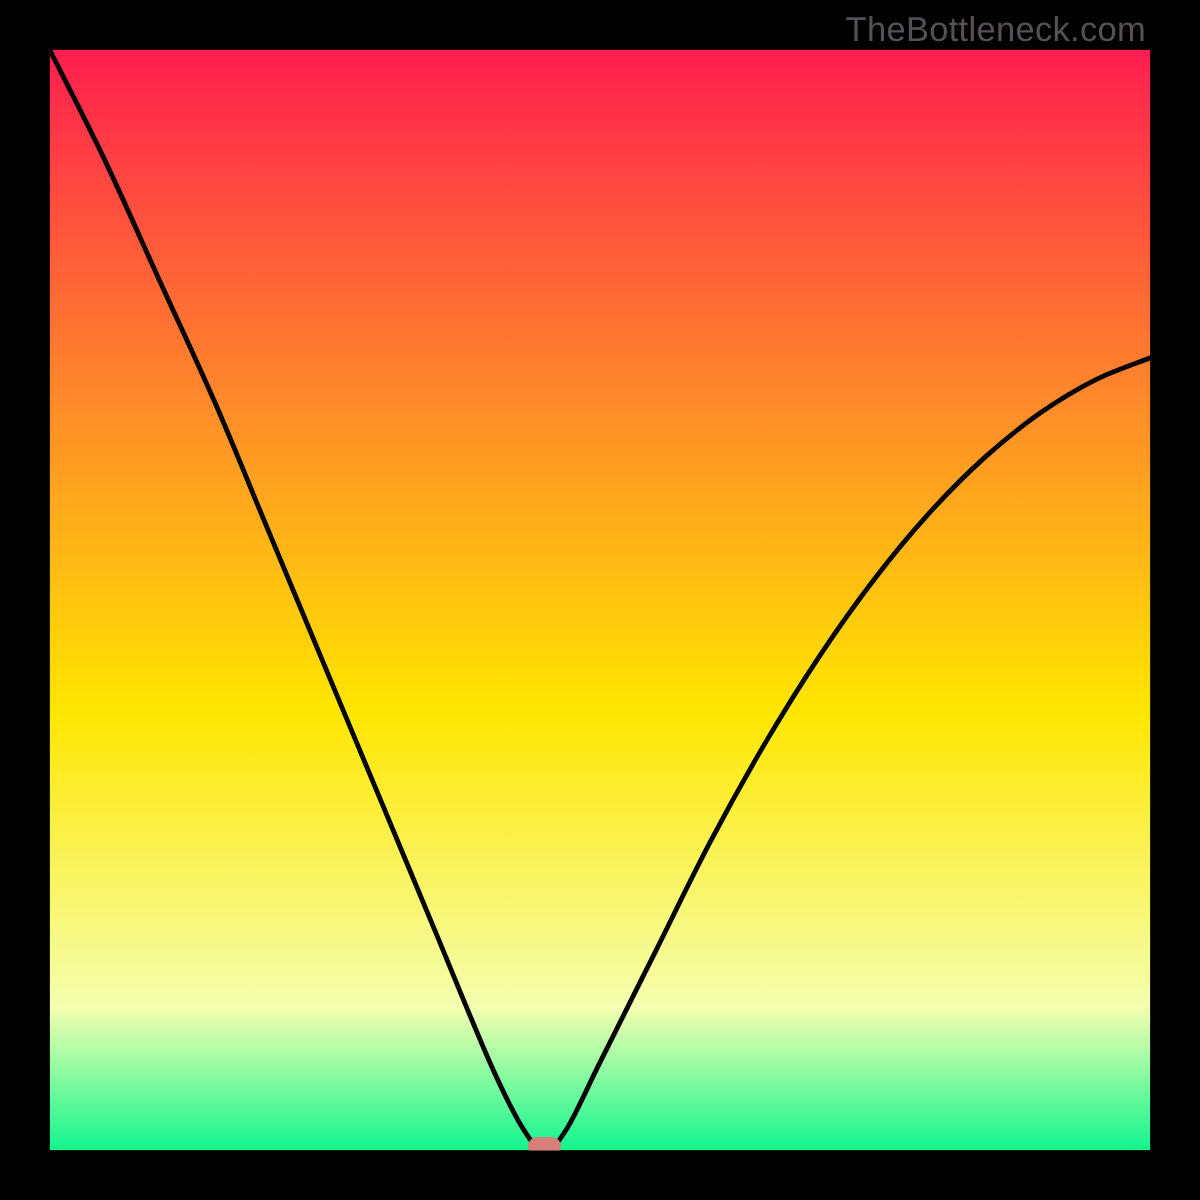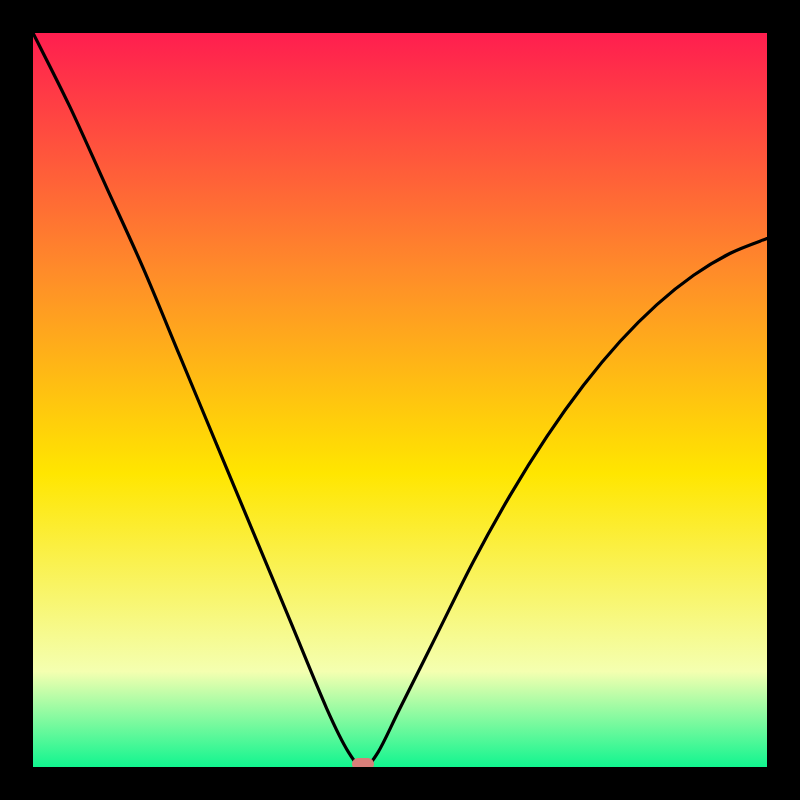--- a/index.html
+++ b/index.html
@@ -76,14 +76,15 @@
     </svg>
 
     <svg class="curve" viewBox="0 0 734 734" preserveAspectRatio="none">
       <path id="curvePath" fill="none" stroke-width="3.2" stroke-linecap="round" stroke-linejoin="round" stroke="#000000" d="M 0 0 C 6.116666666666667 12.233333333333329, 24.46666666666667 47.70999999999998, 36.7 73.39999999999998 C 48.93333333333334 99.08999999999997, 61.16666666666667 127.22666666666666, 73.4 154.14 C 85.63333333333334 181.0533333333333, 97.86666666666666 206.74333333333328, 110.1 234.87999999999994 C 122.33333333333333 263.0166666666666, 134.56666666666666 293.59999999999997, 146.8 322.96 C 159.03333333333336 352.32, 171.26666666666668 381.68, 183.5 411.04 C 195.73333333333332 440.40000000000003, 207.96666666666667 469.76, 220.2 499.12 C 232.4333333333333 528.48, 244.66666666666663 557.84, 256.9 587.2 C 269.1333333333333 616.5600000000001, 283.81333333333333 653.26, 293.6 675.28 C 303.3866666666667 697.3, 309.50333333333333 709.5333333333334, 315.62 719.32 C 321.7366666666667 729.1066666666667, 325.4066666666667 734, 330.3 734 C 335.1933333333333 734, 338.8633333333333 729.1066666666667, 344.97999999999996 719.32 C 351.09666666666664 709.5333333333334, 357.2133333333333 694.8533333333334, 367 675.28 C 376.7866666666667 655.7066666666666, 391.4666666666667 626.3466666666667, 403.70000000000005 601.88 C 415.9333333333334 577.4133333333333, 428.16666666666663 551.7233333333334, 440.4 528.48 C 452.6333333333333 505.2366666666667, 464.8666666666667 483.2166666666667, 477.1 462.42 C 489.33333333333337 441.62333333333333, 501.5666666666666 422.05, 513.8 403.7 C 526.0333333333333 385.34999999999997, 538.2666666666667 368.2233333333333, 550.5 352.32 C 562.7333333333333 336.4166666666667, 574.9666666666667 321.7366666666667, 587.2 308.28000000000003 C 599.4333333333334 294.8233333333334, 611.6666666666666 282.59, 623.9 271.58 C 636.1333333333333 260.57, 648.3666666666667 250.7833333333333, 660.6 242.21999999999997 C 672.8333333333334 233.65666666666664, 685.0666666666666 226.31666666666672, 697.3 220.20000000000005 C 709.5333333333333 214.08333333333337, 727.8833333333333 207.96666666666667, 734 205.51999999999998"></path>
     </svg>
 
     <div class="minimum-marker" id="minMarker" style="background: rgb(216, 127, 122); left: 330.3px; top: 731px;"></div>
 
   </div>
 
+  <div class="watermark">TheBottleneck.com</div>
 
 </div>
 
 </body></html>

